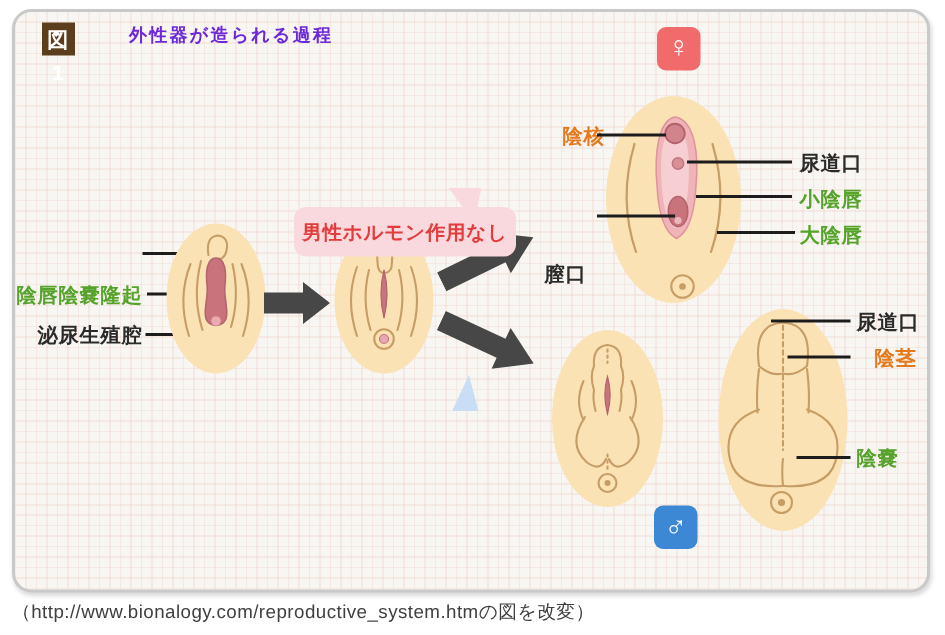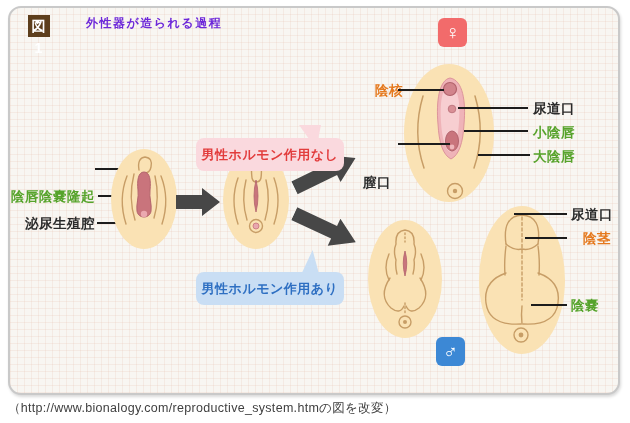--- a/index.html
+++ b/index.html
@@ -121,21 +121,20 @@
     <polygon points="0,8 44,8 44,0 68,15 44,30 44,22 0,22" fill="#474747"></polygon>
   </svg>
   <svg id="arrow-down" class="arr" style="left:291px; top:213px;" width="68" height="30" viewBox="0 0 68 30">
     <polygon points="0,8 44,8 44,0 68,15 44,30 44,22 0,22" fill="#474747"></polygon>
   </svg>
 
   <div class="tail pink"></div>
   <div class="callout pink" style="left:196px; top:94px;margin-top:44px;">男性ホルモン作用なし</div>
 
   <div class="tail blue"></div>
-  <div class="callout blue" style="left:196px; top:272px;">男性ホルモン作用あり</div>
 
   <div class="gender-badge female">
     <span>♀</span>
   </div>
 
   <svg class="illu" style="left:402px; top:62px;" width="94" height="142" viewBox="0 0 94 142">
     <ellipse cx="47" cy="71" rx="45" ry="69" fill="#fae2b4"></ellipse>
     <g fill="none" stroke="#c79d66" stroke-width="1.5" stroke-linecap="round">
       <path d="M 21,34 Q 10,71 22,106"></path>
       <path d="M 73,34 Q 84,71 72,106"></path>

